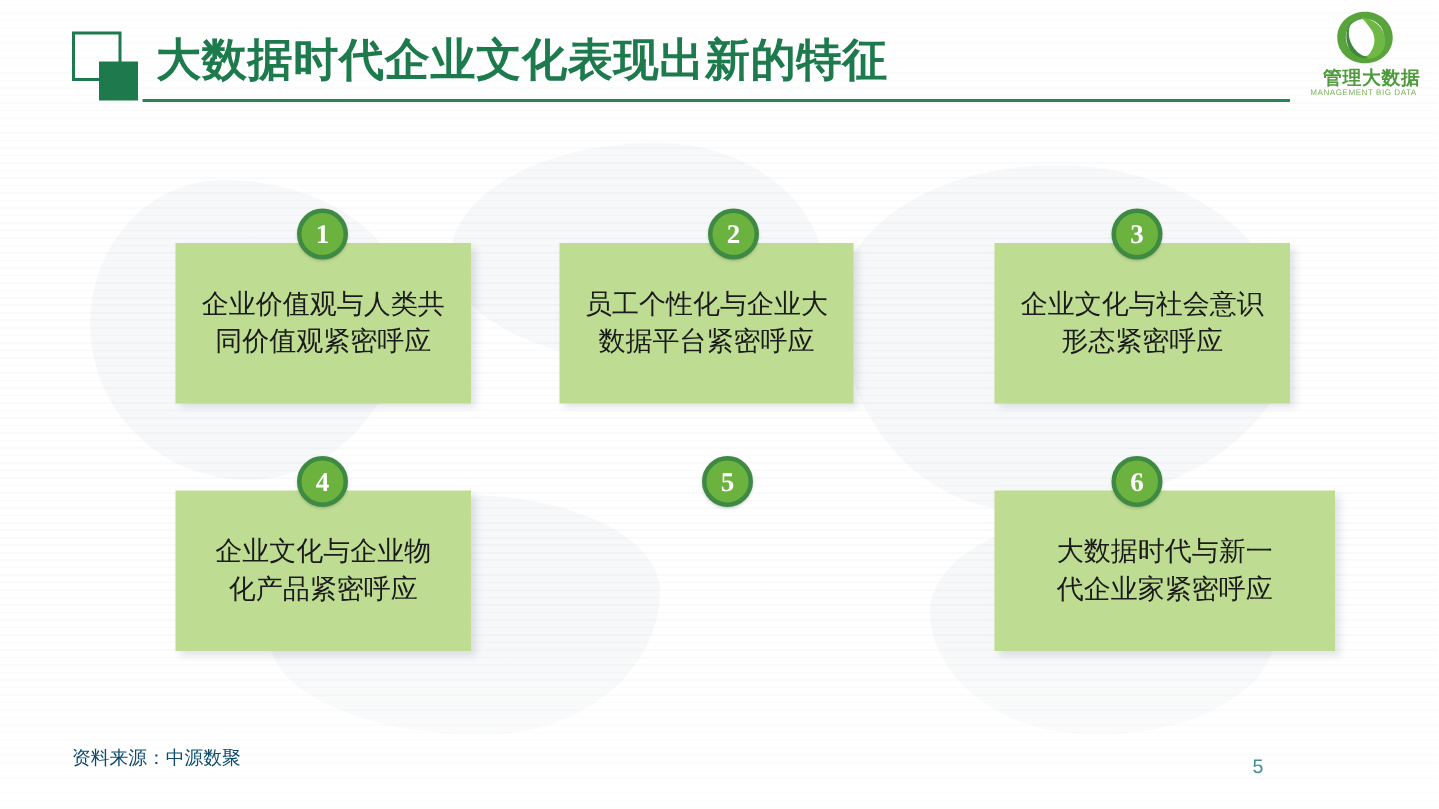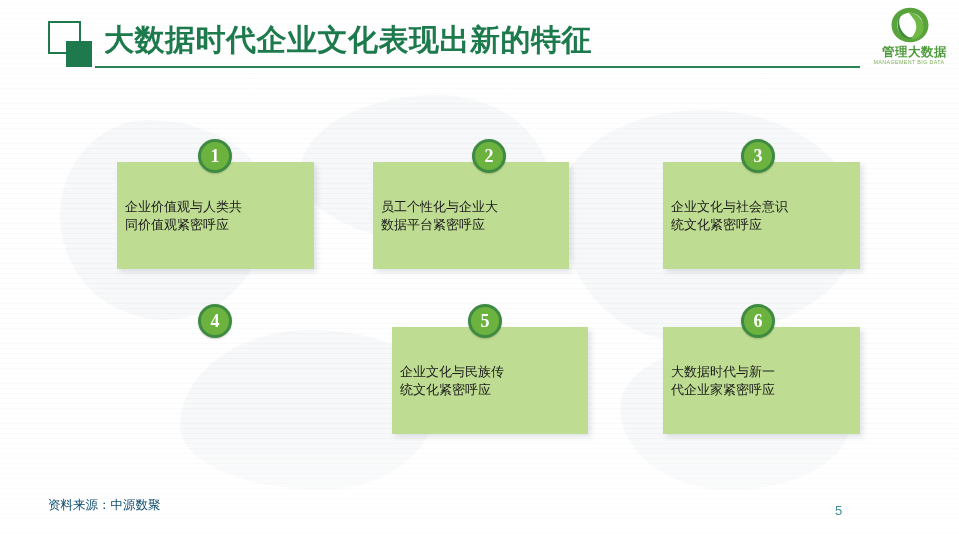--- a/index.html
+++ b/index.html
@@ -87,22 +87,22 @@
   
   #cards-grid{position:absolute;left:0;top:0;width:959px;height:539px;}
   .card{
     position:absolute;
     background:#bfdd92;
     box-shadow:3px 3px 5px rgba(120,130,140,.22);
   }
   .card-text{
     position:absolute;left:8px;right:8px;top:50%;
     transform:translateY(-50%);
-    text-align:left;
-    font-size:13px;line-height:1.42;color:#1b1b1b;
+    text-align:center;
+    font-size:18px;line-height:1.42;color:#1b1b1b;
     font-family:"DejaVu Sans","Liberation Sans",sans-serif;
     white-space:pre-line;
   }
   .badge{
     position:absolute;width:34px;height:34px;border-radius:50%;
     background:#6cb23f;
     border:3px solid #3f8a43;
     box-sizing:border-box;
     color:#ffffff;font-size:18px;font-weight:bold;
     display:flex;align-items:center;justify-content:center;
@@ -170,33 +170,33 @@
   <div class="badge" style="left:198px;top:139px;">1</div>
 
   <div class="card" style="left:373px;top:162px;width:196px;height:107px;">
     <div class="card-text">员工个性化与企业大
 数据平台紧密呼应</div>
   </div>
   <div class="badge" style="left:472px;top:139px;">2</div>
 
   <div class="card" style="left:663px;top:162px;width:197px;height:107px;">
     <div class="card-text">企业文化与社会意识
-统文化紧密呼应</div>
+形态紧密呼应</div>
   </div>
   <div class="badge" style="left:741px;top:139px;">3</div>
 
+  <div class="card" style="left:117px;top:327px;width:197px;height:107px;">
+    <div class="card-text">企业文化与企业物
+化产品紧密呼应</div>
+  </div>
   <div class="badge" style="left:198px;top:304px;">4</div>
 
-  <div class="card" style="left:392px;top:327px;width:196px;height:107px;">
-    <div class="card-text">企业文化与民族传
-统文化紧密呼应</div>
-  </div>
   <div class="badge" style="left:468px;top:304px;">5</div>
 
-  <div class="card" style="left:663px;top:327px;width:197px;height:107px;">
+  <div class="card" style="left:663px;top:327px;width:197px;height:107px;padding-left:30px;">
     <div class="card-text">大数据时代与新一
 代企业家紧密呼应</div>
   </div>
   <div class="badge" style="left:741px;top:304px;">6</div>
 </div>
 
 <div id="source-note">资料来源：中源数聚</div>
 <div id="page-number">5</div>
 
 </body></html>

